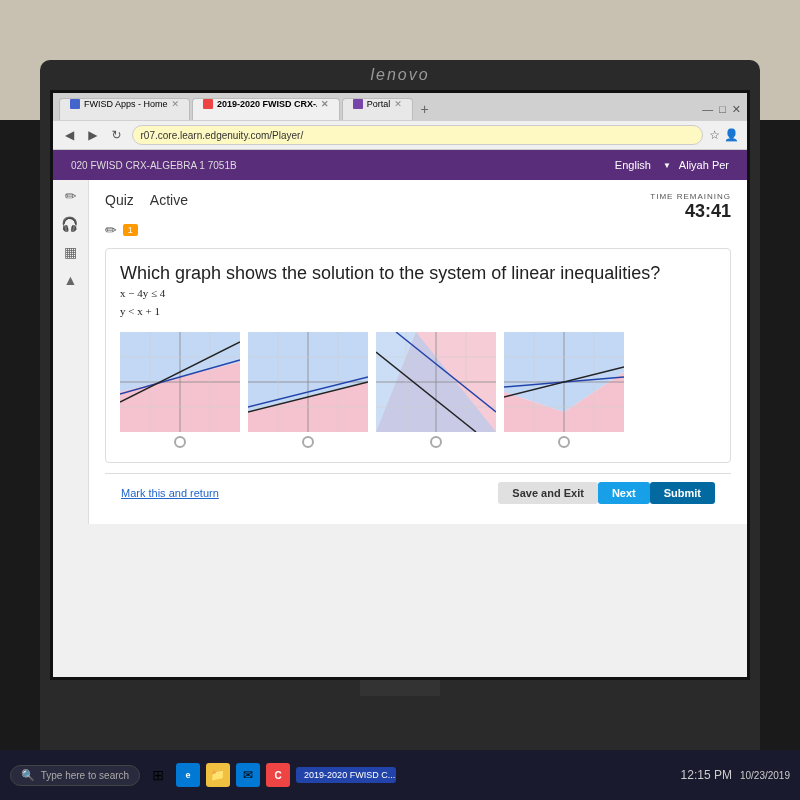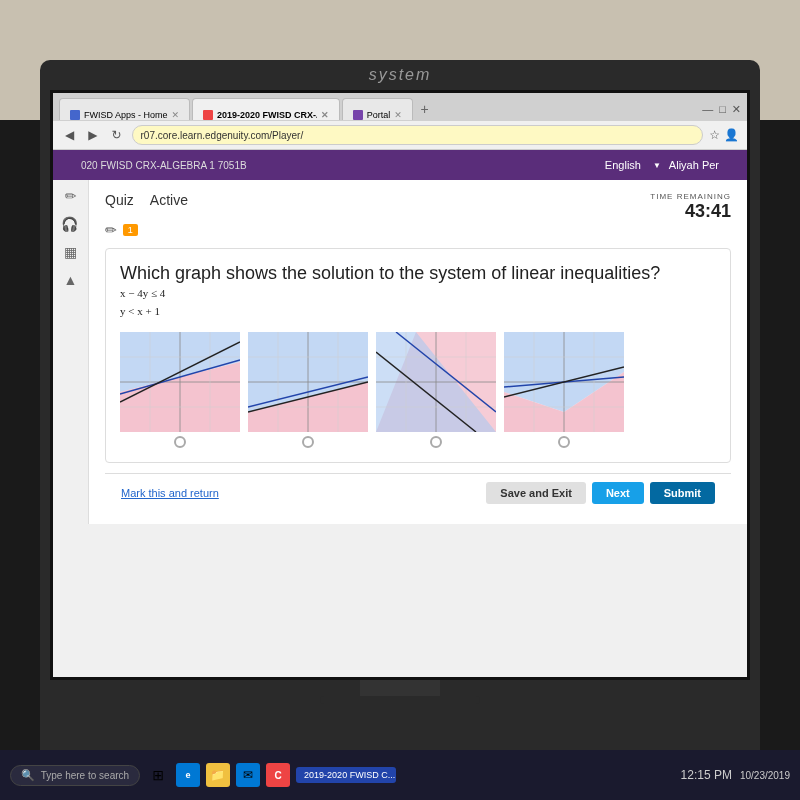--- a/index.html
+++ b/index.html
@@ -68,21 +68,21 @@
       height: 28px;
       gap: 2px;
     }
 
     .tab {
       height: 22px;
       padding: 0 10px;
       border-radius: 4px 4px 0 0;
       font-size: 10px;
       display: flex;
-      align-items: flex-end;
+      align-items: flex-start;
       gap: 4px;
       background: #e8e8e8;
       border: 1px solid #bbb;
       border-bottom: none;
       cursor: pointer;
       max-width: 160px;
       overflow: hidden;
       white-space: nowrap;
     }
 
@@ -160,21 +160,21 @@
       color: #555;
     }
 
     
     .app-header {
       background: #5a2d7a;
       height: 30px;
       display: flex;
       align-items: center;
       justify-content: space-between;
-      padding: 0 28px;
+      padding: 0 18px;
       color: white;
       font-size: 11px;
     }
 
     .app-header-left {
       font-size: 10px;
       color: #ddd;
     }
 
     .app-header-right {
@@ -340,21 +340,20 @@
 
     .mark-return-link {
       font-size: 11px;
       color: #2266cc;
       text-decoration: underline;
       cursor: pointer;
     }
 
     .action-buttons {
       display: flex;
-      gap: 6px;
     }
 
     .btn {
       padding: 5px 14px;
       border: none;
       border-radius: 3px;
       font-size: 11px;
       cursor: pointer;
       font-weight: bold;
     }
@@ -406,21 +405,21 @@
       width: 120px;
       height: 100px;
     }
   </style>
 </head>
 <body>
 
 <div class="room-bg"></div>
 
 <div class="monitor-outer">
-  <div class="lenovo-label">system</div>
+  <div class="lenovo-label">lenovo</div>
 
   <div class="monitor-screen">
 
     <div class="browser-chrome">
 
       <div class="tab-bar">
         <div class="tab">
           <span class="tab-favicon blue"></span>
           <span style="font-size:9px;overflow:hidden;max-width:90px;">FWISD Apps - Home</span>
           <span class="tab-close">✕</span>

